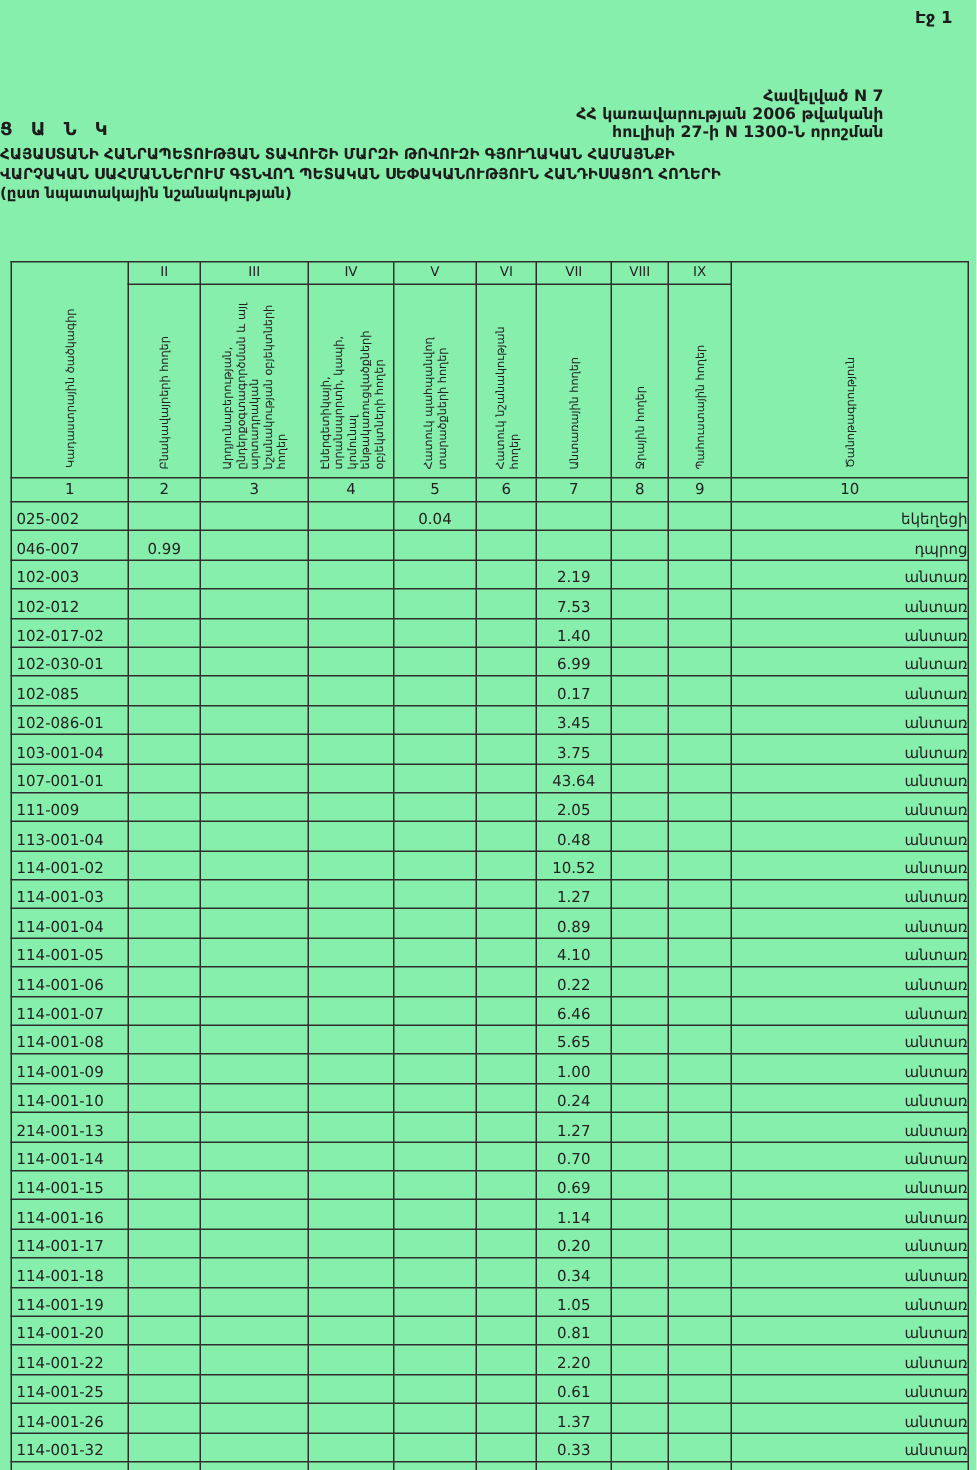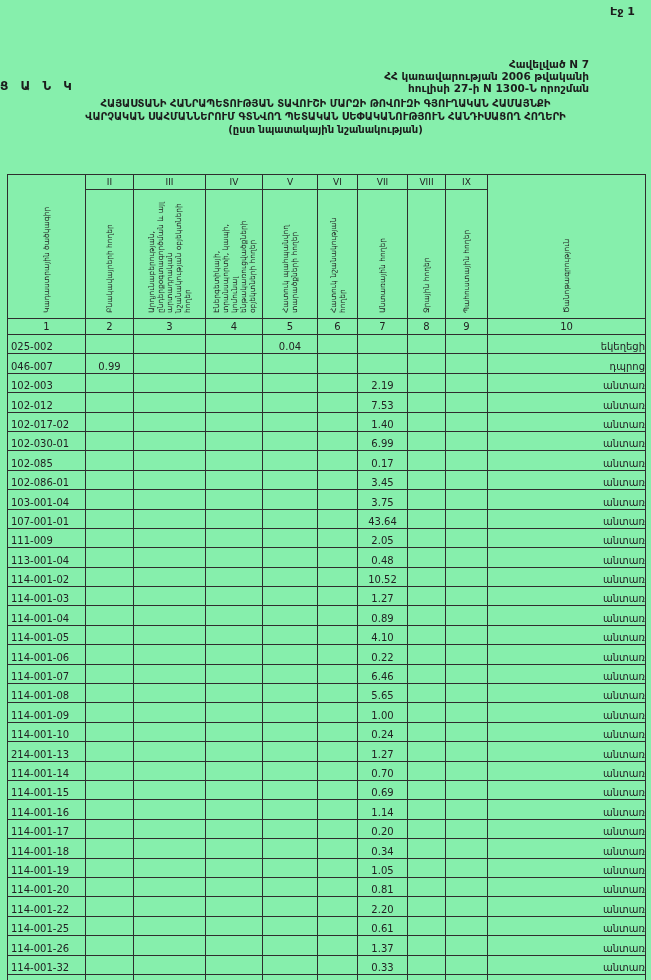--- a/index.html
+++ b/index.html
@@ -19,21 +19,21 @@
     position:absolute; top:35px; right:62px;
     width:310px; text-align:right;
     font-size:10.5px; font-weight:bold; line-height:1.15;margin-top:23px;
   }
   .doc-title {
     position:absolute; top:79px; left:0; width:100%;
     font-size:12px; font-weight:bold; letter-spacing:4px;
   }
   .doc-subtitle {
     position:absolute; top:97px; left:0; width:100%;
-    text-align:center; font-size:10px; font-weight:bold; line-height:1.3;
+    text-align:left; font-size:10px; font-weight:bold; line-height:1.3;
   }
   table.land {
     position:absolute; top:174px; left:7px;
     width:638px; border-collapse:collapse; table-layout:fixed;
     font-size:10px; color:#222;
   }
   table.land th, table.land td {
     border:1px solid #2e2e2e; padding:0; font-weight:normal;
     overflow:hidden; white-space:nowrap;
   }

